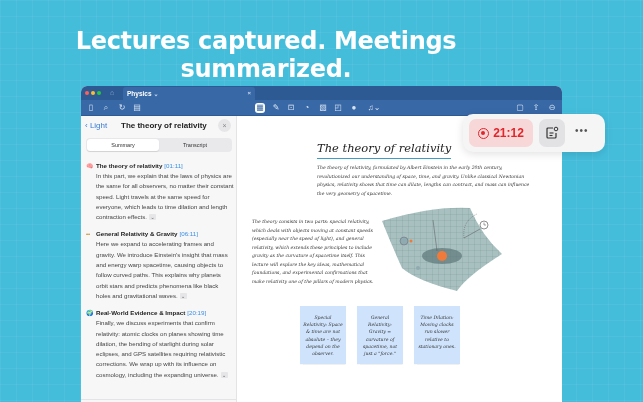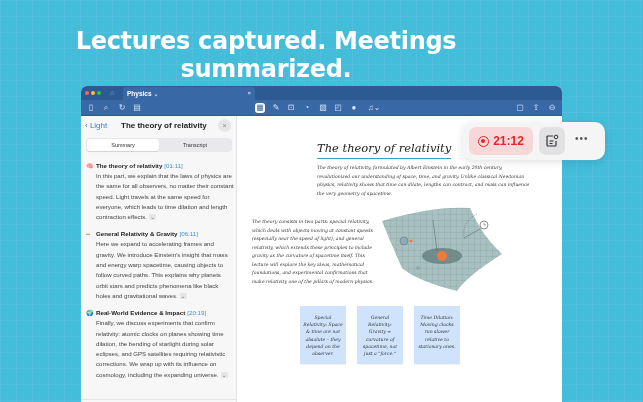--- a/index.html
+++ b/index.html
@@ -84,21 +84,21 @@
   .diagram { position: absolute; left: 135px; top: 80px; width: 150px; height: 110px; }
   .sticky-row { position: absolute; left: 63px; top: 190px; display: flex; gap: 11px; }
   .sticky {
     width: 46px; height: 58px; background: #cfe4fc; padding: 8px 3px; text-align: center;
     font-size: 4.6px; line-height: 7.2px; color: #333; font-family: "DejaVu Serif", serif; font-style: italic;
     box-shadow: 0 0.5px 1px rgba(0,0,0,0.06);
   }
 
   .rec-popover {
     position: absolute; left: 463px; top: 114px; width: 142px; height: 38px;
-    background: #f5f5f6; border-radius: 10px; box-shadow: 0 2px 8px rgba(0,0,0,0.12); margin-top: 8px;
+    background: #f5f5f6; border-radius: 10px; box-shadow: 0 2px 8px rgba(0,0,0,0.12);
   }
   .rec-btn {
     position: absolute; left: 6px; top: 5px; width: 64px; height: 28px;
     background: #f8d7d8; border-radius: 7px; display: flex; align-items: center; justify-content: center; gap: 4px;
   }
   .rec-dot { width: 11px; height: 11px; border-radius: 50%; border: 1.5px solid #e0262b; position: relative; }
   .rec-dot::after { content: ""; position: absolute; left: 2px; top: 2px; width: 4px; height: 4px; border-radius: 50%; background: #e0262b; }
   .rec-time { color: #e0262b; font-size: 12px; font-weight: bold; }
   .notes-btn {
     position: absolute; left: 76px; top: 5px; width: 26px; height: 28px; background: #e2e2e4; border-radius: 7px;

